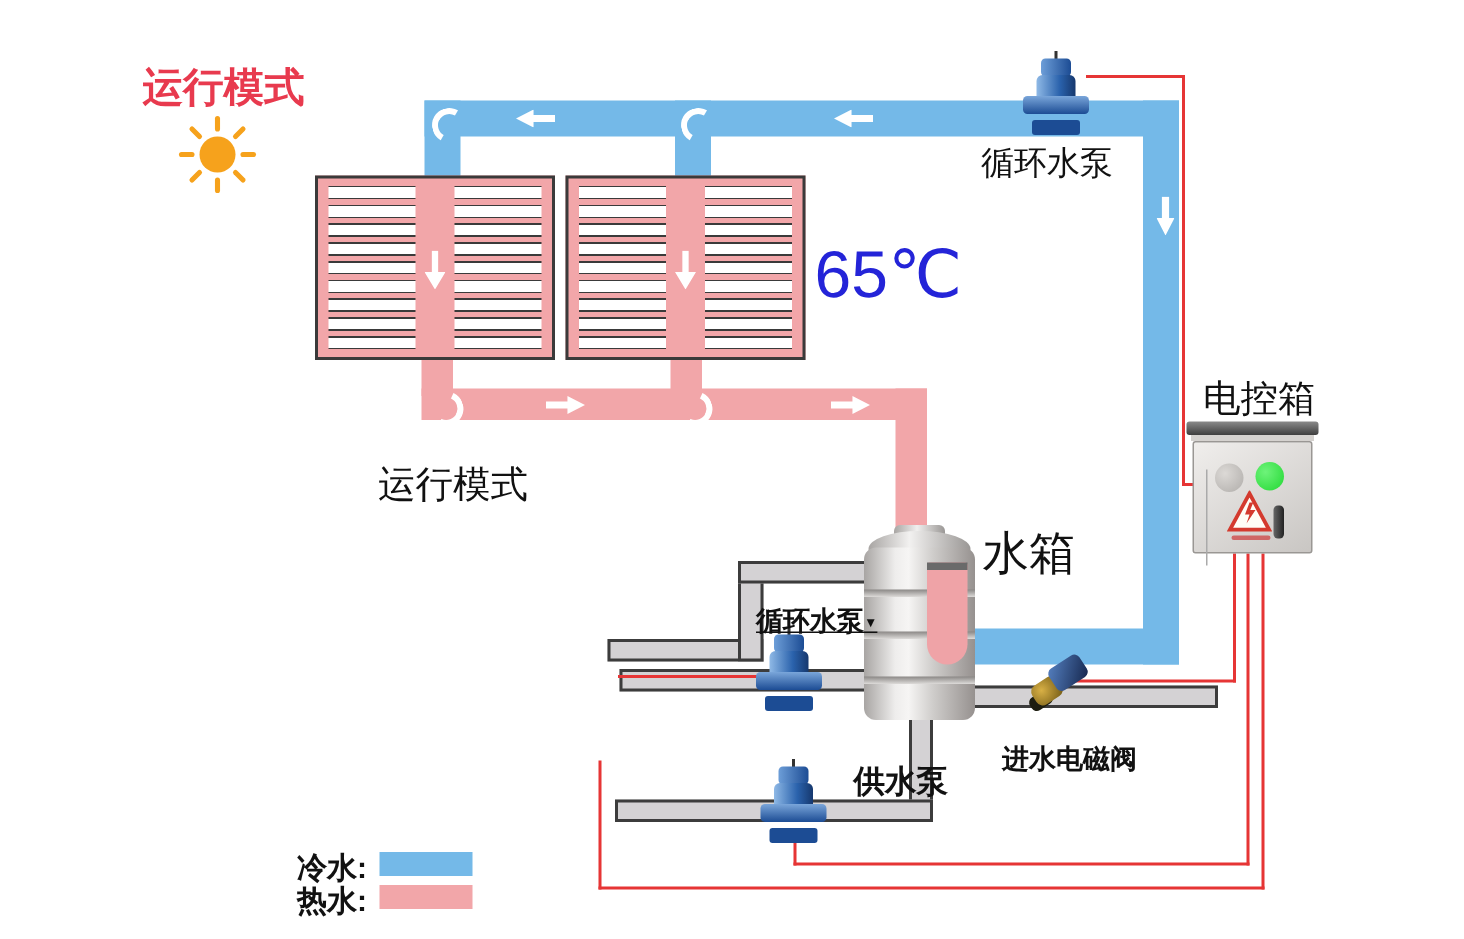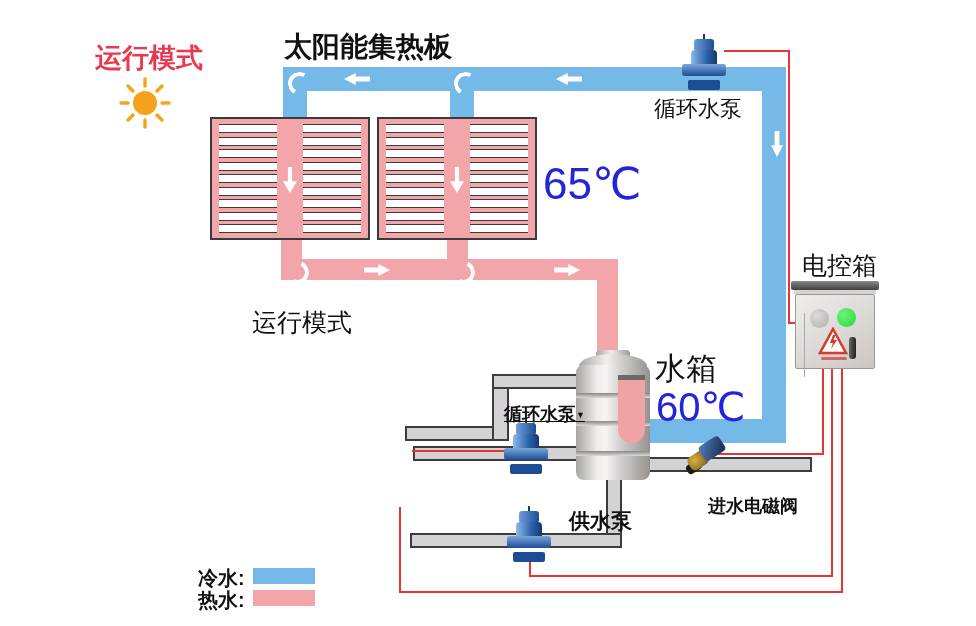--- a/index.html
+++ b/index.html
@@ -207,31 +207,29 @@
         <line x1="44" y1="27" x2="51" y2="27"></line>
       <line x1="10" y1="10" x2="15" y2="15"></line>
         <line x1="39" y1="39" x2="44" y2="44"></line>
       <line x1="44" y1="10" x2="39" y2="15"></line>
         <line x1="15" y1="39" x2="10" y2="44"></line>
     </g>
     <circle cx="27" cy="27" r="12" fill="var(--sun,#f6a21c)"></circle>
   </svg>
 
   <div class="lbl" style="left:95px;top:40px;font-size:27px;font-weight:bold;color:var(--mode_text,#e83a4e);z-index:6;">运行模式</div>
-  <div class="lbl" style="left:284px;top:28px;font-size:28px;font-weight:bold;z-index:6;">太阳能集热板</div>
   <div class="lbl" style="left:654px;top:94px;font-size:22px;z-index:6;">循环水泵</div>
   <div class="lbl bluetext" style="left:543px;top:158px;font-size:44px;z-index:6;">65℃</div>
   <div class="lbl" style="left:802px;top:249px;font-size:25px;z-index:6;text-align:right;">电控箱</div>
   <div class="lbl" style="left:252px;top:306px;font-size:25px;z-index:6;">运行模式</div>
   <div class="lbl" style="left:655px;top:348px;font-size:31px;z-index:6;">水箱</div>
-  <div class="lbl bluetext" style="left:656px;top:384px;font-size:40px;z-index:6;">60℃</div>
   <div class="lbl" style="left:504px;top:402px;font-size:18px;font-weight:bold;z-index:6;text-decoration:underline;">
     <span>循环水泵</span><span style="font-size:9px;vertical-align:2px;">▼</span>
   </div>
   <div class="lbl" style="left:549px;top:507px;font-size:21px;font-weight:bold;z-index:6;margin-left:20px;">供水泵</div>
-  <div class="lbl" style="left:668px;top:494px;font-size:18px;font-weight:bold;z-index:6;margin-left:40px;">进水电磁阀</div>
+  <div class="lbl" style="left:668px;top:494px;font-size:18px;font-weight:bold;z-index:6;">进水电磁阀</div>
 
   <div class="lbl" style="left:198px;top:565px;font-size:20px;font-weight:bold;z-index:6;">冷水:</div>
   <div class="legend-bar" style="left:253px;top:568px;background:var(--cold_pipe,#74b9e8);z-index:6;"></div>
   <div class="lbl" style="left:198px;top:587px;font-size:20px;font-weight:bold;z-index:6;">热水:</div>
   <div class="legend-bar" style="left:253px;top:590px;background:var(--hot_pipe,#f2a6a9);z-index:6;"></div>
 
 </div>
 
 </body></html>

